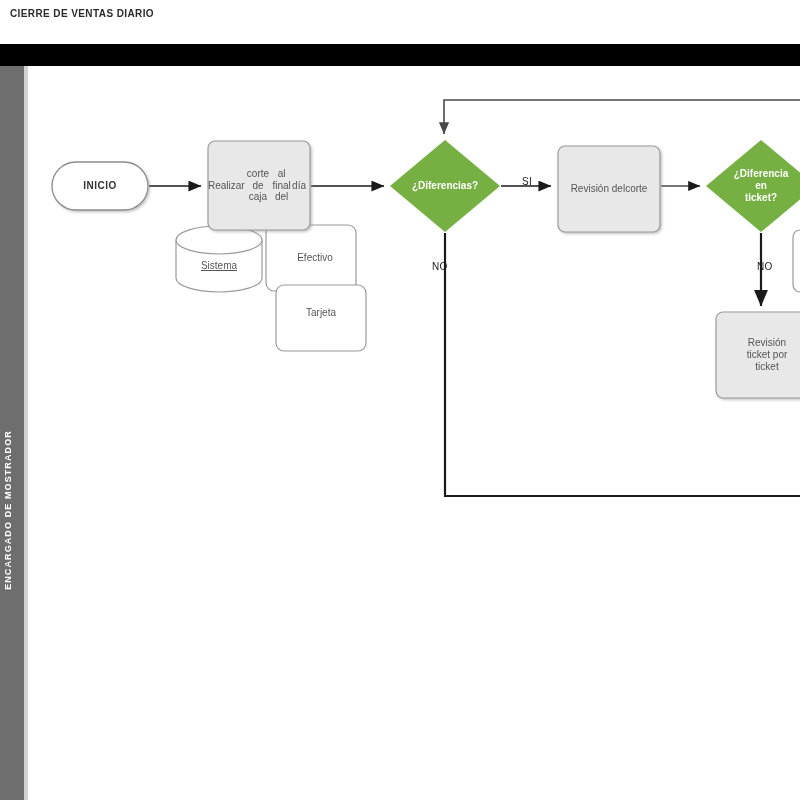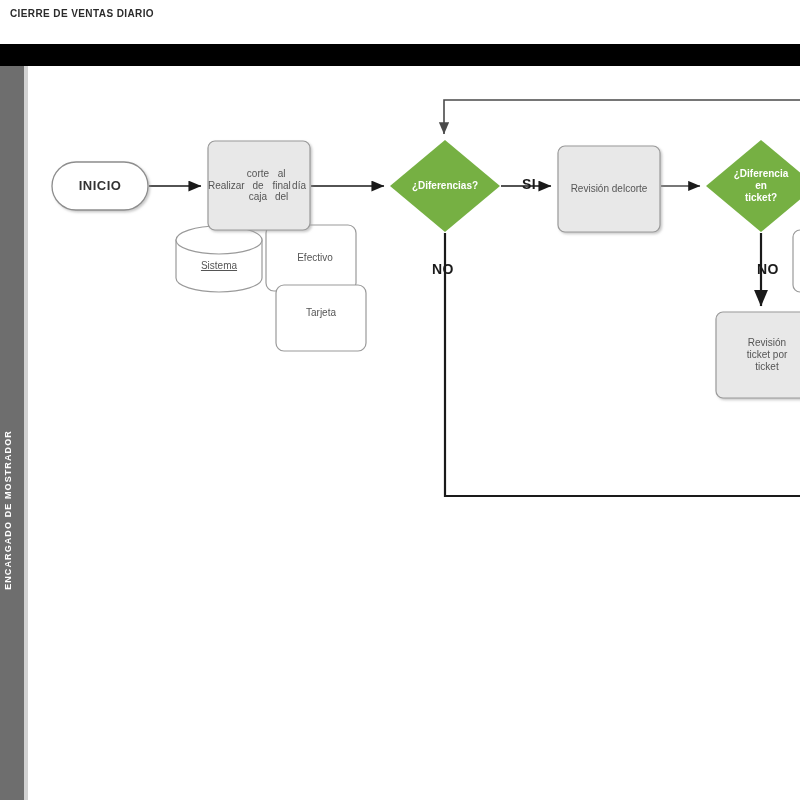--- a/index.html
+++ b/index.html
@@ -43,23 +43,23 @@
   
   #flow{position:absolute;left:0;top:0;width:800px;height:800px;}
 
   
   .node-text{
     position:absolute;display:flex;align-items:center;justify-content:center;
     text-align:center;pointer-events:none;line-height:1.18;
   }
   .t-dark{color:#555555;font-size:10px;}
   .t-white{color:#ffffff;font-size:10px;font-weight:bold;}
-  .t-term{color:#333333;font-size:13px;font-weight:bold;letter-spacing:.5px;}
+  .t-term{color:#333333;font-size:10px;font-weight:bold;letter-spacing:.5px;}
   .edge-label{
-    position:absolute;font-size:14px;font-weight:bold;color:#1a1a1a;
+    position:absolute;font-size:10px;font-weight:normal;color:#1a1a1a;
     letter-spacing:.4px;pointer-events:none;
   }
 </style>
 </head>
 <body>
 
 <div id="page">
 
   <div class="doc-title">CIERRE DE VENTAS DIARIO</div>
   <div class="black-bar"></div>

